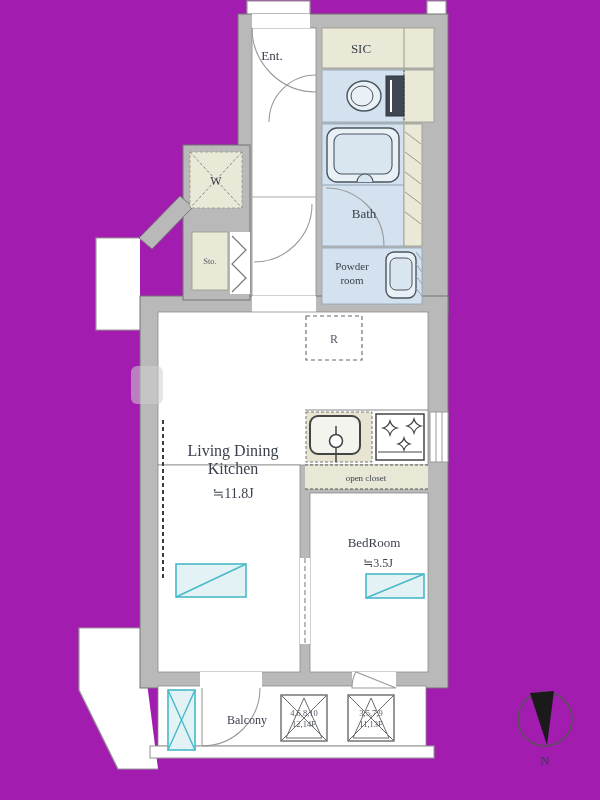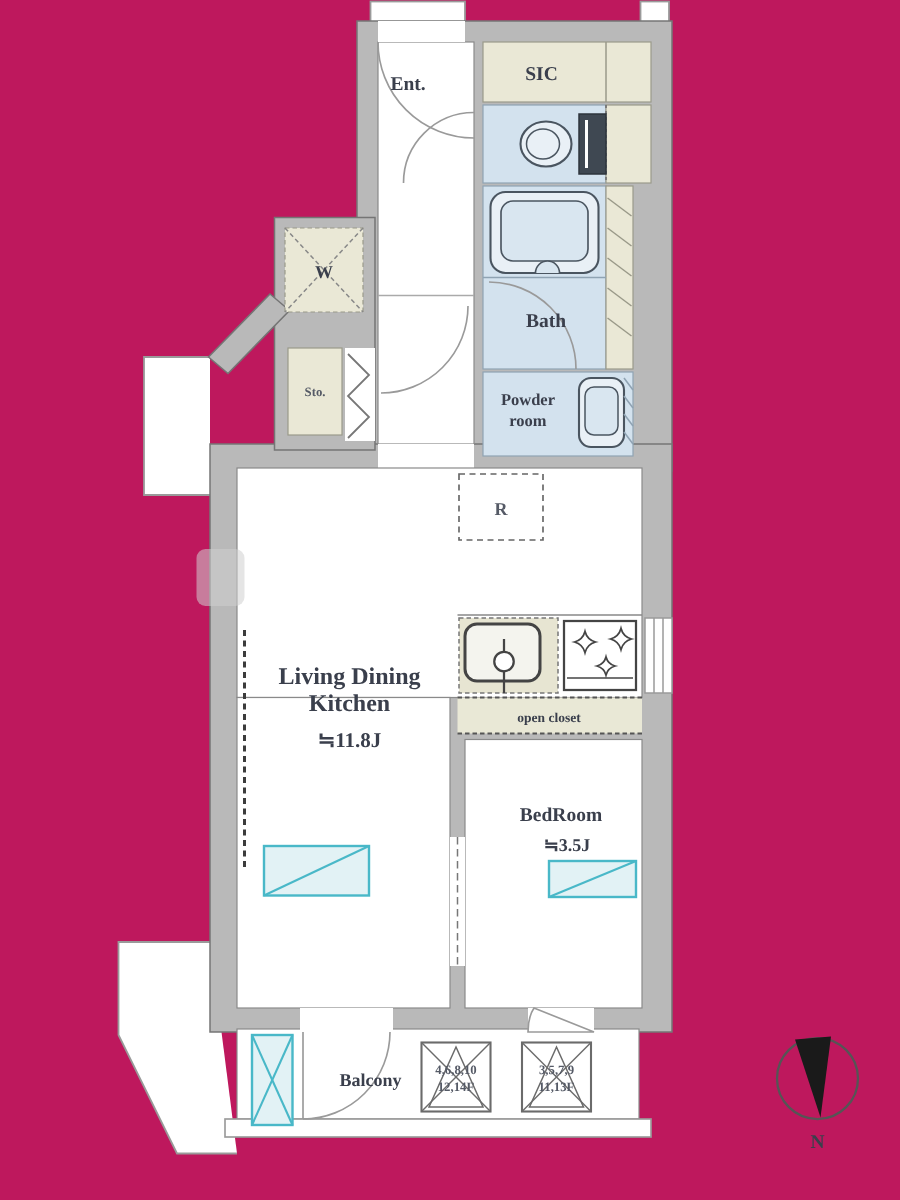--- a/index.html
+++ b/index.html
@@ -1,17 +1,17 @@
 <!DOCTYPE html>
 <html><head>
 <meta charset="utf-8">
 <style>
   html,body{margin:0;padding:0;background:#ffffff;}
-  #stage{position:relative;width:600px;height:800px;background:#be185d;overflow:hidden;
-         font-family:"Liberation Serif", serif;font-weight:bold;}
+  #stage{position:relative;width:600px;height:800px;background:#a21caf;overflow:hidden;
+         font-family:"Liberation Serif", serif;}
   svg{position:absolute;left:0;top:0;}
   text{font-family:"Liberation Serif", serif;fill:#3a3f4c;}
   .lbl{fill:#3a3f4c;}
   .lbl-sm{fill:#555a66;}
   .wall{fill:#b9b9b9;stroke:#757575;stroke-width:1;}
   .thin{fill:#ffffff;stroke:#9a9a9a;stroke-width:1.2;}
   .roomw{fill:#ffffff;stroke:#8a8a8a;stroke-width:0.8;}
   .beige{fill:#eae8d6;stroke:#9a9a8a;stroke-width:0.8;}
   .blue{fill:#d3e2ee;stroke:#8fa3b3;stroke-width:0.8;}
   .fixlight{fill:#e9f0f6;stroke:#4a5560;stroke-width:1.4;}

